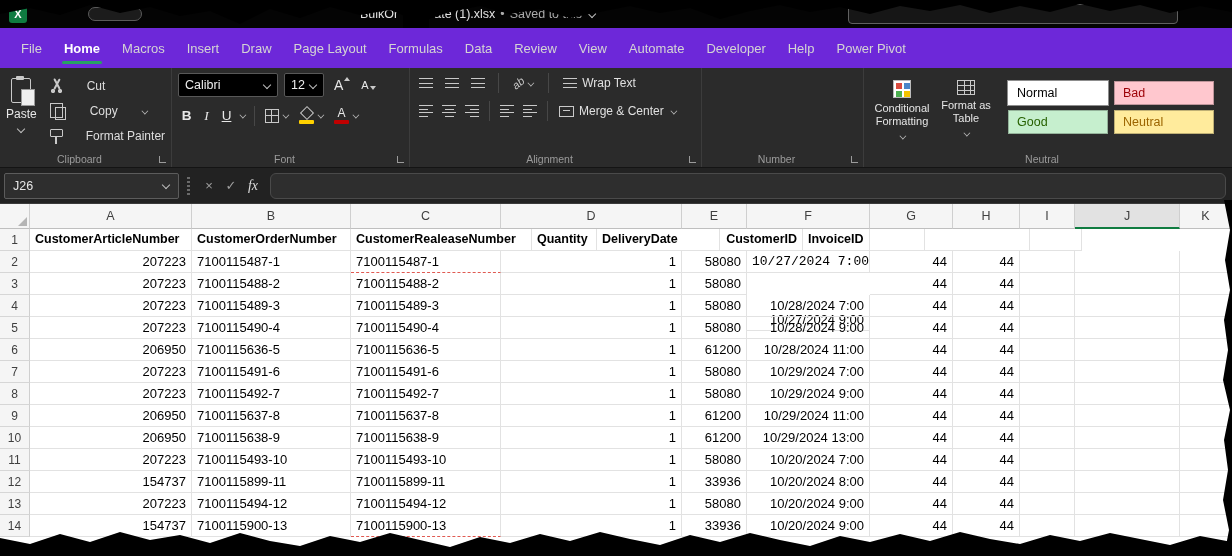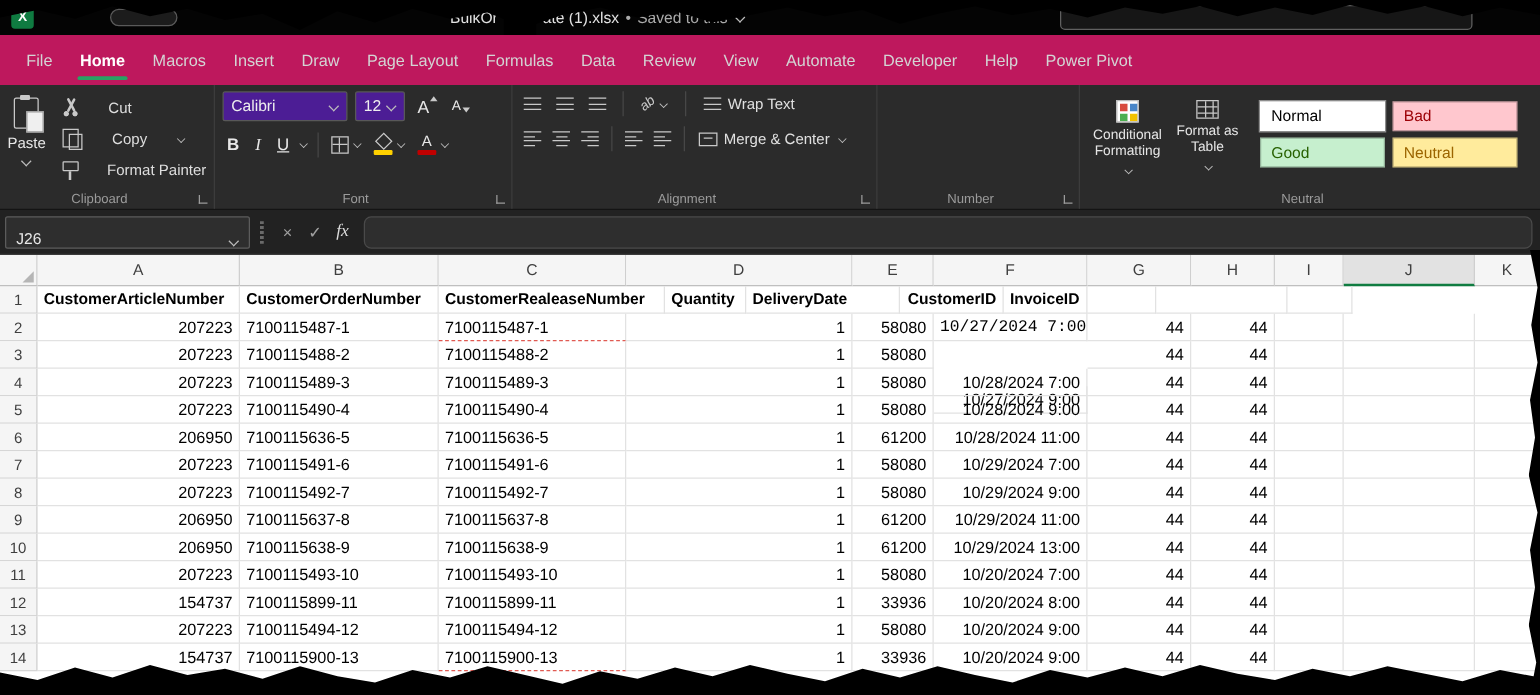--- a/index.html
+++ b/index.html
@@ -16,21 +16,21 @@
   .dim{color:#ababab;}
   .searchbox{position:absolute;right:54px;top:4px;width:330px;height:20px;border:1px solid #606060;border-radius:4px;background:#161616;}
 
   
   .chev{display:inline-block;width:9px;height:9px;position:relative;flex:none;}
   .chev::after{content:"";position:absolute;left:1.5px;top:1px;width:5px;height:5px;
     border-right:1.4px solid #bdbdbd;border-bottom:1.4px solid #bdbdbd;transform:rotate(45deg);}
   .chev.tiny{transform:scale(.8);}
 
   
-  .menubar{position:absolute;top:28px;left:0;right:0;height:40px;background:#be185d;z-index:4;display:flex;align-items:stretch;padding-left:10px;}
+  .menubar{position:absolute;top:28px;left:0;right:0;height:40px;background:#6d28d9;z-index:4;display:flex;align-items:stretch;padding-left:10px;}
   .mtabs{display:flex;align-items:stretch;}
   .mtab{display:flex;align-items:center;padding:0 11px;font-size:13px;color:#d4d4d4;position:relative;white-space:nowrap;}
   .mtab.active{color:#fff;font-weight:bold;}
   .mtab.active::after{content:"";position:absolute;left:9px;right:9px;bottom:4px;height:3px;background:#28a263;border-radius:2px;}
 
   
   .ribbon{position:absolute;top:68px;left:0;right:0;height:100px;background:#2b2b2b;z-index:4;display:flex;color:#e2e2e2;border-bottom:1px solid #141414;}
   .rgroup{position:relative;border-right:1px solid #3c3c3c;height:100%;padding:5px 6px 16px;}
   .gbody{display:flex;height:100%;align-items:flex-start;}
   .gbody.col{flex-direction:column;gap:8px;}
@@ -52,21 +52,21 @@
   .icon-cut::before,.icon-cut::after{content:"";position:absolute;top:0;left:7px;width:1.6px;height:12px;background:#c9c9c9;border-radius:1px;}
   .icon-cut::before{transform:rotate(28deg);} .icon-cut::after{transform:rotate(-28deg);}
   .icon-copy{position:relative;width:11px;height:13px;border:1.4px solid #c9c9c9;background:#2b2b2b;margin:4px 2px 0 6px;z-index:0;}
   .icon-copy::before{content:"";position:absolute;left:-5.5px;top:-4.5px;width:11px;height:13px;border:1.4px solid #c9c9c9;z-index:-1;}
   .icon-painter{position:relative;width:15px;height:17px;}
   .icon-painter::before{content:"";position:absolute;left:1px;top:1px;width:11px;height:6px;border:1.4px solid #c9c9c9;border-radius:1px;}
   .icon-painter::after{content:"";position:absolute;left:6px;top:9px;width:2px;height:7px;background:#c9c9c9;}
 
   .row{display:flex;align-items:center;gap:6px;}
   .row.r2{gap:3px;}
-  .selbox{display:inline-flex;align-items:center;justify-content:space-between;height:24px;background:#4c1d95;border:1px solid #585858;border-radius:2px;
+  .selbox{display:inline-flex;align-items:center;justify-content:space-between;height:24px;background:#000000;border:1px solid #585858;border-radius:2px;
     padding:0 6px;font-size:12.5px;color:#eee;gap:4px;}
   .w95{width:100px}.w34{width:40px}.w130{width:132px}
   .abtn{position:relative;display:inline-flex;align-items:flex-end;padding:2px 8px 2px 4px;font-size:14px;color:#e8e8e8;}
   .abtn.small{font-size:11px;}
   .tri{position:absolute;right:1px;width:0;height:0;border-left:3px solid transparent;border-right:3px solid transparent;}
   .tri.up{top:2px;border-bottom:4px solid #c9c9c9;}
   .tri.down{bottom:3px;border-top:4px solid #c9c9c9;}
   .fmt{display:inline-flex;align-items:center;justify-content:center;min-width:17px;height:20px;font-size:13.5px;color:#e8e8e8;padding:0 3px;}
   .fmt.b{font-weight:bold;} .fmt.i{font-style:italic;font-family:"Liberation Serif",serif;} .fmt.u{text-decoration:underline;}
   .vdiv{width:1px;height:20px;background:#474747;margin:0 4px;}
@@ -103,21 +103,21 @@
     linear-gradient(#c9c9c9,#c9c9c9) 0 9px/100% 1.2px no-repeat,
     linear-gradient(#c9c9c9,#c9c9c9) 5.5px 0/1.2px 100% no-repeat,
     linear-gradient(#c9c9c9,#c9c9c9) 11.5px 0/1.2px 100% no-repeat;}
   .gallery{display:grid;grid-template-columns:100px 100px;grid-auto-rows:24px;gap:5px 6px;margin:8px 0 0 10px;}
   .gcell{display:flex;align-items:center;padding-left:8px;font-size:12.5px;border:1px solid rgba(0,0,0,.25);}
   .gcell.gsel{outline:1.5px solid #8d8d8d;border-color:#fff;}
 
   
   .fbar{position:absolute;top:168px;left:0;right:0;height:36px;background:#222;display:flex;align-items:center;z-index:4;
     border-bottom:1px solid #3a3a3a;padding:0 4px;}
-  .namebox{width:196px;height:26px;background:#2e2e2e;border:1px solid #5c5c5c;border-radius:2px;display:flex;align-items:flex-end;
+  .namebox{width:175px;height:26px;background:#2e2e2e;border:1px solid #5c5c5c;border-radius:2px;display:flex;align-items:center;
     justify-content:space-between;padding:0 8px;font-size:12.5px;color:#e6e6e6;}
   .fdots{width:3px;height:18px;margin:0 8px;background:repeating-linear-gradient(to bottom,#6a6a6a 0 2px,transparent 2px 4px);}
   .fbtn{width:22px;text-align:center;font-size:13px;color:#9f9f9f;}
   .fbtn.fx{font-style:italic;font-family:"Liberation Serif",serif;color:#dcdcdc;font-size:14px;}
   .finput{flex:1;height:26px;margin:0 2px 0 6px;background:#2e2e2e;border:1px solid #4a4a4a;border-radius:6px;color:#e6e6e6;
     font-size:12.5px;line-height:24px;padding:0 8px;}
 
   
   .sheet{position:absolute;top:204px;left:0;right:0;bottom:0;background:#fff;z-index:1;}
   .colhdr{display:flex;height:25px;}

